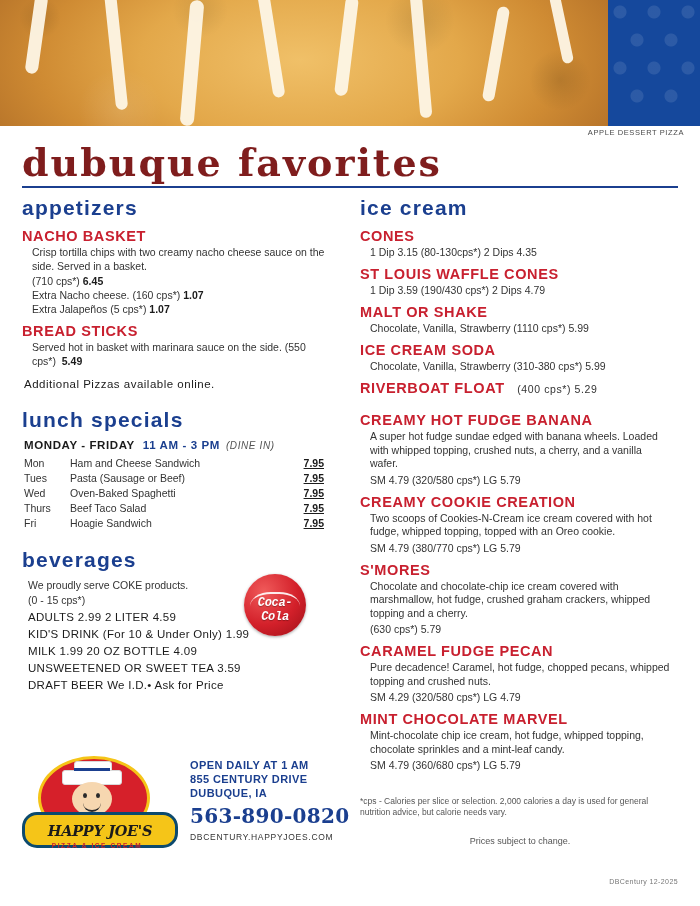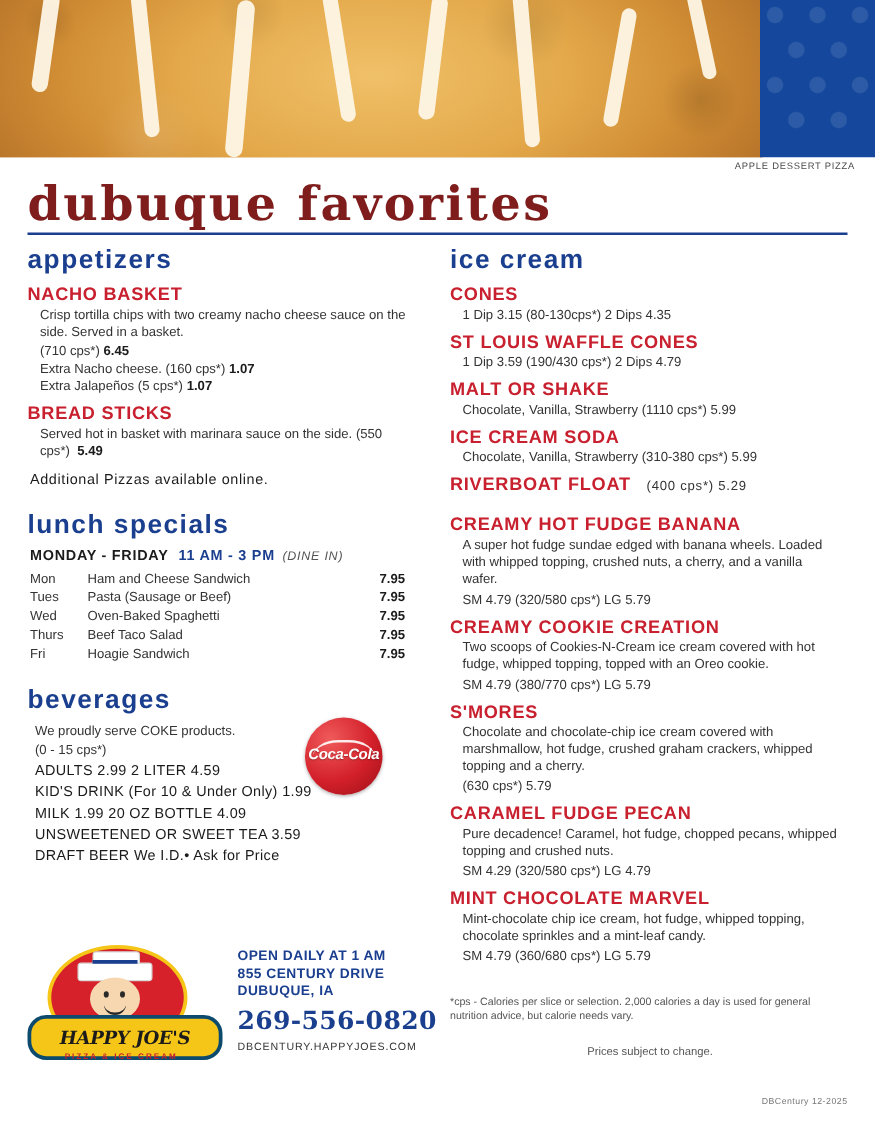--- a/index.html
+++ b/index.html
@@ -101,32 +101,32 @@
   }
   
   .lunch-head{
     font-size:11.5px;font-weight:bold;letter-spacing:.6px;margin:2px 0 4px 2px;color:#1b1b1b;
   }
   .lunch-head .time{color:#1b3f8f;margin-left:8px;}
   .lunch-head .dine{font-style:italic;font-weight:normal;color:#555;font-size:10px;margin-left:6px;}
   table.lunch{border-collapse:collapse;width:300px;margin-left:2px;}
   table.lunch td{font-size:10.5px;padding:1.5px 0;color:#333;}
   table.lunch td.day{width:46px;}
-  table.lunch td.price{text-align:right;font-weight:bold;color:#1b1b1b;width:40px;}
+  table.lunch td.price{text-align:right;font-weight:bold;color:#1b1b1b;width:40px;text-decoration:underline;}
   
   .bev-line{font-size:10.5px;color:#333;margin:3px 0 0 6px;max-width:230px;}
   .bev-strong{font-size:11.5px;color:#1b1b1b;margin:5px 0 0 6px;letter-spacing:.3px;}
   .coke{
     position:absolute;left:244px;top:574px;width:62px;height:62px;border-radius:50%;
     background:radial-gradient(circle at 32% 28%, #f05a5a, #d3202a 55%, #9c1018 100%);
     box-shadow:0 1px 3px rgba(0,0,0,.35);
   }
   .coke span{
     position:absolute;left:0;right:0;top:22px;text-align:center;
-    font-family:Liberation Sans, sans-serif;font-style:italic;font-weight:bold;
+    font-family:Liberation Mono, monospace;font-style:italic;font-weight:bold;
     color:#fff;font-size:12px;letter-spacing:-.3px;
     text-shadow:0 1px 1px rgba(0,0,0,.3);
   }
   .coke:before{
     content:"";position:absolute;left:6px;top:18px;width:50px;height:26px;
     border-top:2px solid rgba(255,255,255,.9);border-radius:50%/60%;
   }
   
   .price-line{
     font-size:10.5px;color:#333;margin:2px 0 0 10px;
@@ -347,15 +347,15 @@
   <div class="logo-band">
     <span>HAPPY JOE'S</span>
   </div>
   <div class="logo-sub">PIZZA &amp; ICE CREAM</div>
 </div>
 
 <div class="addr">
   <div class="l1">OPEN DAILY AT 1 AM</div>
   <div class="l1">855 CENTURY DRIVE</div>
   <div class="l1">DUBUQUE, IA</div>
-  <div class="phone">269-556-0820</div>
+  <div class="phone">563-890-0820</div>
   <div class="web">DBCENTURY.HAPPYJOES.COM</div>
 </div>
 
 </body></html>

